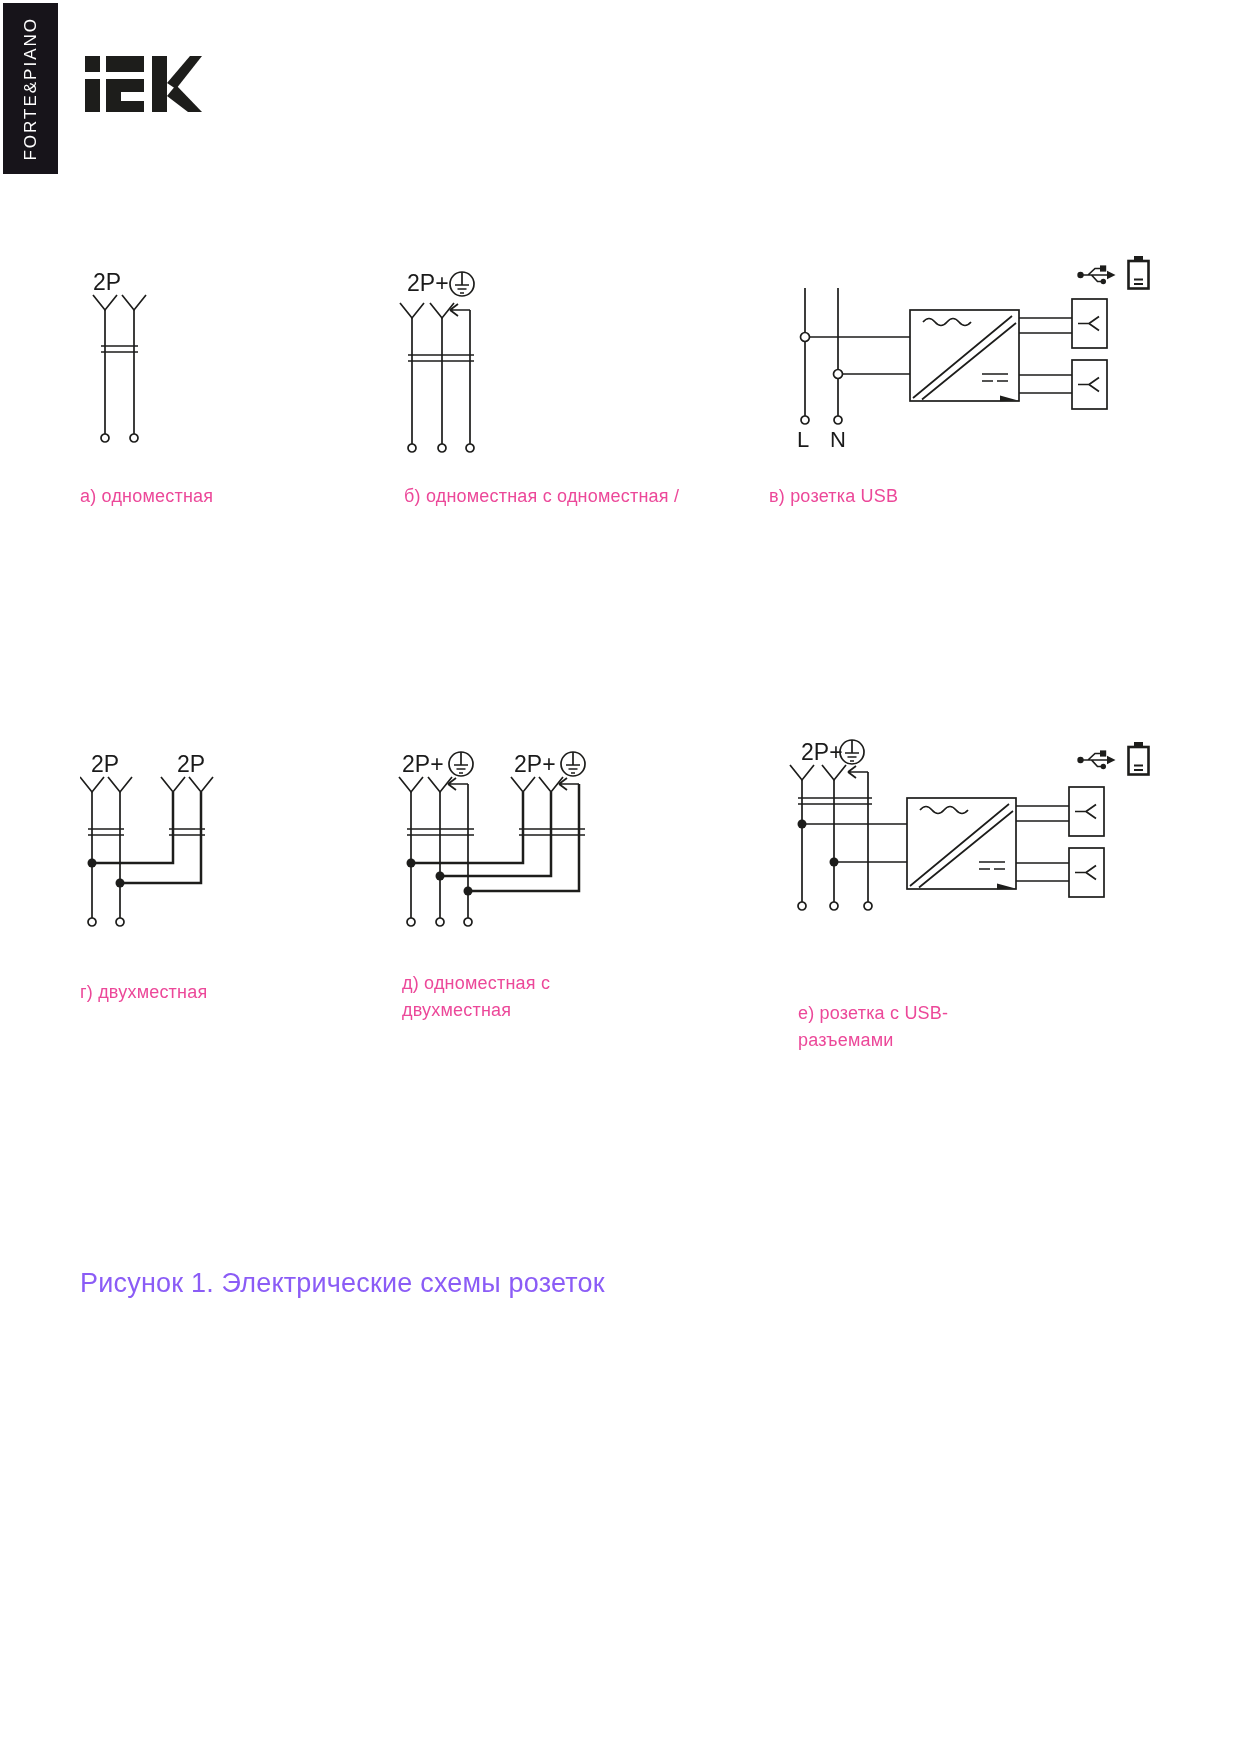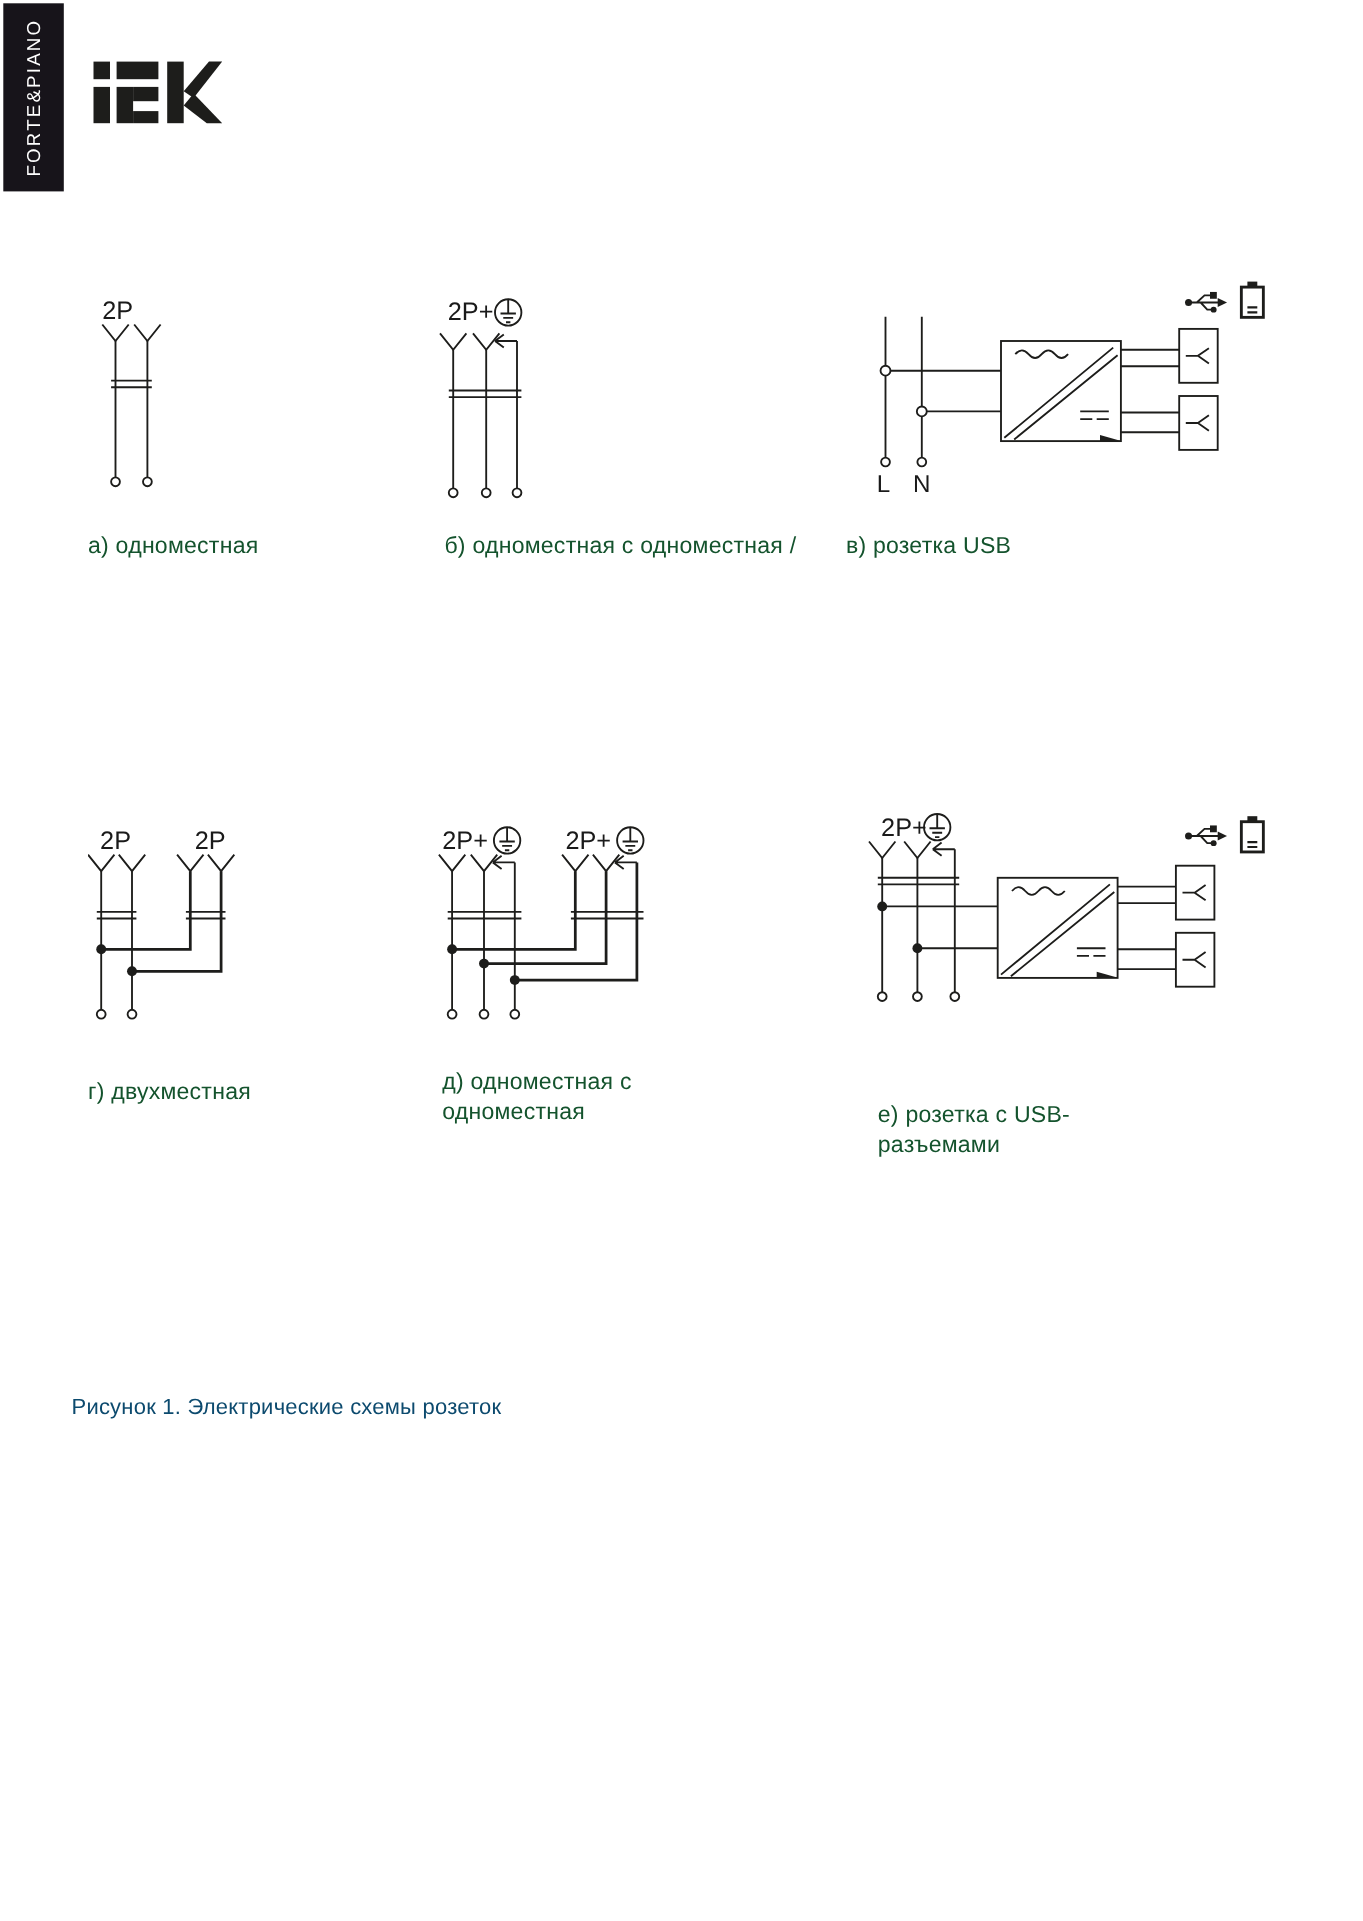--- a/index.html
+++ b/index.html
@@ -28,26 +28,26 @@
   .fillc{fill:#1d1d1b;stroke:none;}
   .term{fill:#ffffff;stroke:#1d1d1b;stroke-width:1.7;}
   .diag{position:absolute;}
   .diag text{
     font-family:"Liberation Sans",sans-serif;
     fill:#1a1a1a;font-size:23px;
   }
   .diag text.small{font-size:22px;}
   
   .cap{
-    position:absolute;font-size:21px;line-height:27px;color:#14532d;
+    position:absolute;font-size:18px;line-height:27px;color:#ec4899;
     letter-spacing:0.2px;white-space:nowrap;
   }
   .figcap{
-    position:absolute;left:65px;top:1268px;
-    font-size:20px;color:#0c4a6e;letter-spacing:0.2px;white-space:nowrap;
+    position:absolute;left:80px;top:1268px;
+    font-size:27px;color:#8b5cf6;letter-spacing:0.2px;white-space:nowrap;
   }
 </style>
 </head>
 <body>
 
 <div class="page">
 
   <svg width="0" height="0" style="position:absolute" aria-hidden="true">
     <defs>
       <g id="fork" class="s">
@@ -209,21 +209,21 @@
 
   <div class="cap" style="left:80px;top:483px">а) одноместная</div>
   <div class="cap" style="left:404px;top:483px">
     <div>б) одноместная с одноместная /</div>
   </div>
   <div class="cap" style="left:769px;top:483px">в) розетка USB</div>
 
   <div class="cap" style="left:80px;top:979px">г) двухместная</div>
   <div class="cap" style="left:402px;top:970px">
     <div>д) одноместная с</div>
-    <div>одноместная</div>
+    <div>двухместная</div>
   </div>
   <div class="cap" style="left:798px;top:1000px">
     <div>е) розетка с USB-</div>
     <div>разъемами</div>
   </div>
 
   <div class="figcap">Рисунок 1. Электрические схемы розеток</div>
 
 </div>
 

